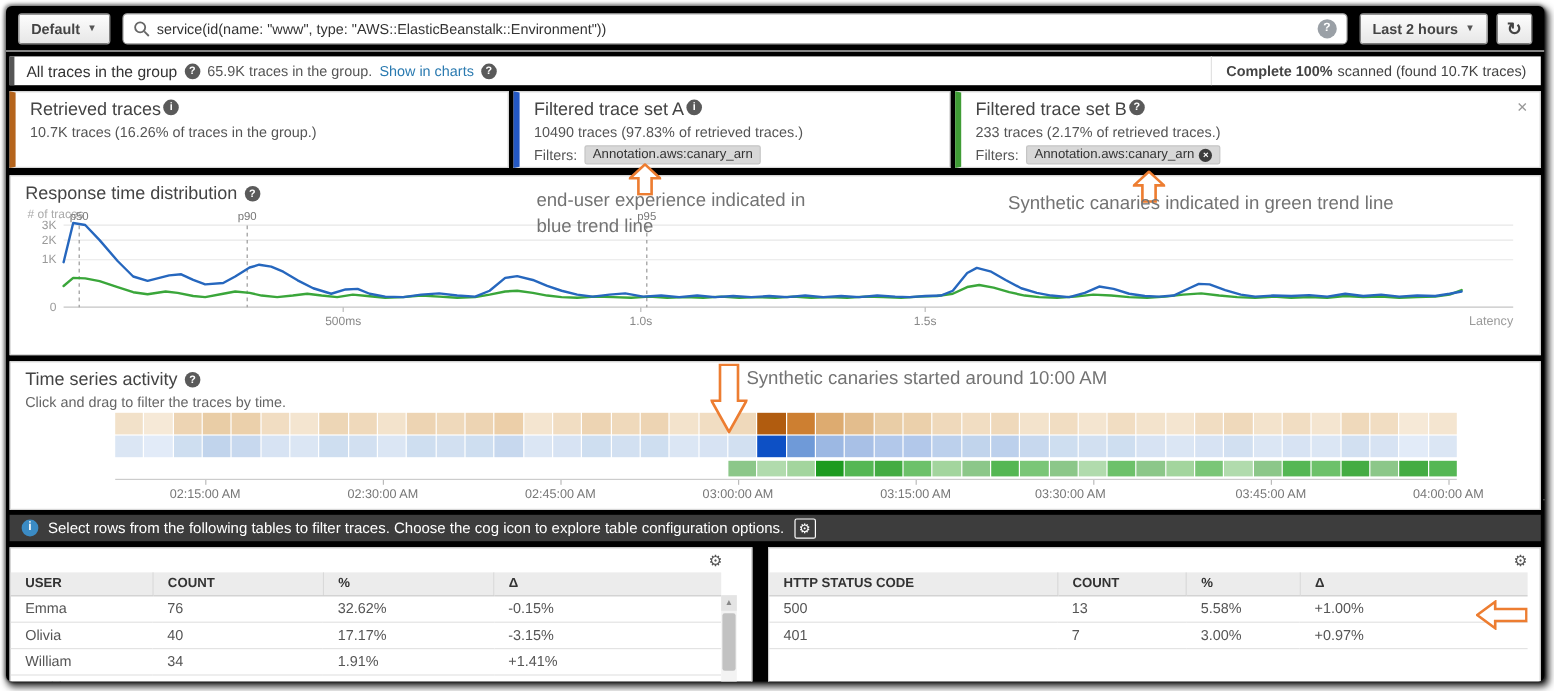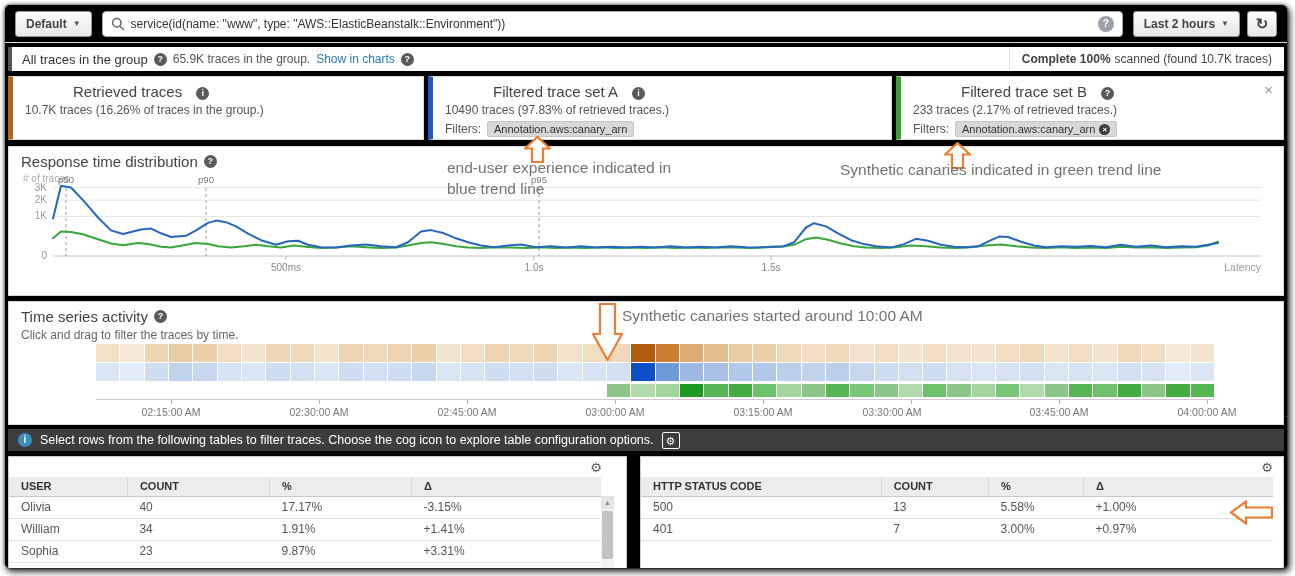--- a/index.html
+++ b/index.html
@@ -24,23 +24,23 @@
   .groupbar .inner { flex:1; display:flex; align-items:center; gap:6px; padding:0 10px; }
   .gtitle { font-size:13px; color:#333; }
   .link { color:#2a7ab0; cursor:pointer; }
   .scan-seg { border-left:1px solid #e2e2e2; height:100%; display:flex; align-items:center; padding:0 12px; font-size:12px; color:#444; gap:4px;}
   .ico-c { display:inline-block; width:13px; height:13px; border-radius:50%; background:#5a5a5a; color:#fff; font-size:9px;
            font-weight:bold; text-align:center; line-height:13px; flex:none; }
   
   .cards { display:flex; gap:4px; margin:5px 3px 0 3px; height:64px; }
   .card { background:#fff; border:1px solid #d8d8d8; padding:6px 12px; position:relative; }
   .card.c1 { width:416px; border-left:5px solid #b5641c; }
-  .card.c2 { width:464px; border-left:5px solid #2458c5; }
+  .card.c2 { width:364px; border-left:5px solid #2458c5; }
   .card.c3 { flex:1; border-left:5px solid #3f9c35; }
-  .card h3 { font-size:15px; font-weight:normal; color:#444; display:flex; align-items:flex-end; gap:14px;margin-left:48px; }
+  .card h3 { font-size:15px; font-weight:normal; color:#444; display:flex; align-items:flex-start; gap:2px; }
   .card .detail { font-size:12px; color:#555; margin-top:3px; }
   .filters { font-size:12px; color:#555; margin-top:4px; display:flex; align-items:center; gap:6px; }
   .chip { background:#d8d8d8; border:1px solid #c5c5c5; border-radius:2px; padding:1px 6px; font-size:11px; color:#333;
           display:inline-flex; align-items:center; gap:4px; }
   .chip-x { display:inline-block; width:11px; height:11px; border-radius:50%; background:#3c3c3c; color:#fff; font-size:8px;
             line-height:11px; text-align:center; font-weight:bold; cursor:pointer; }
   .close-x { position:absolute; right:10px; top:4px; color:#999; font-size:15px; cursor:pointer; }
   
   .panel { background:#fff; border:1px solid #d8d8d8; margin:6px 3px 0 3px; padding:6px 12px; position:relative; }
   .panel h2 { font-size:15px; font-weight:normal; color:#444; display:flex; align-items:center; gap:6px; }
@@ -391,20 +391,26 @@
         <thead>
             <tr id="user-thead">
               <th>USER</th>
               <th>COUNT</th>
               <th>%</th>
               <th>Δ</th>
             </tr>
           </thead>
         <tbody id="user-tbody">
             <tr>
+              <td>Emma</td>
+              <td>76</td>
+              <td>32.62%</td>
+              <td>-0.15%</td>
+            </tr>
+            <tr>
               <td>Olivia</td>
               <td>40</td>
               <td>17.17%</td>
               <td>-3.15%</td>
             </tr>
             <tr>
               <td>William</td>
               <td>34</td>
               <td>1.91%</td>
               <td>+1.41%</td>

